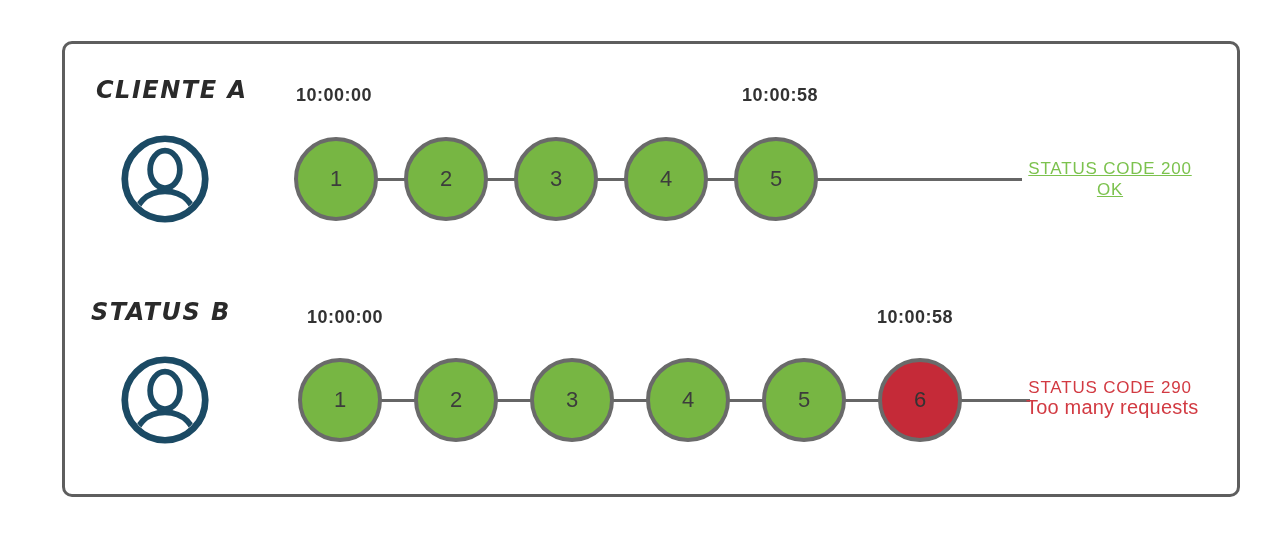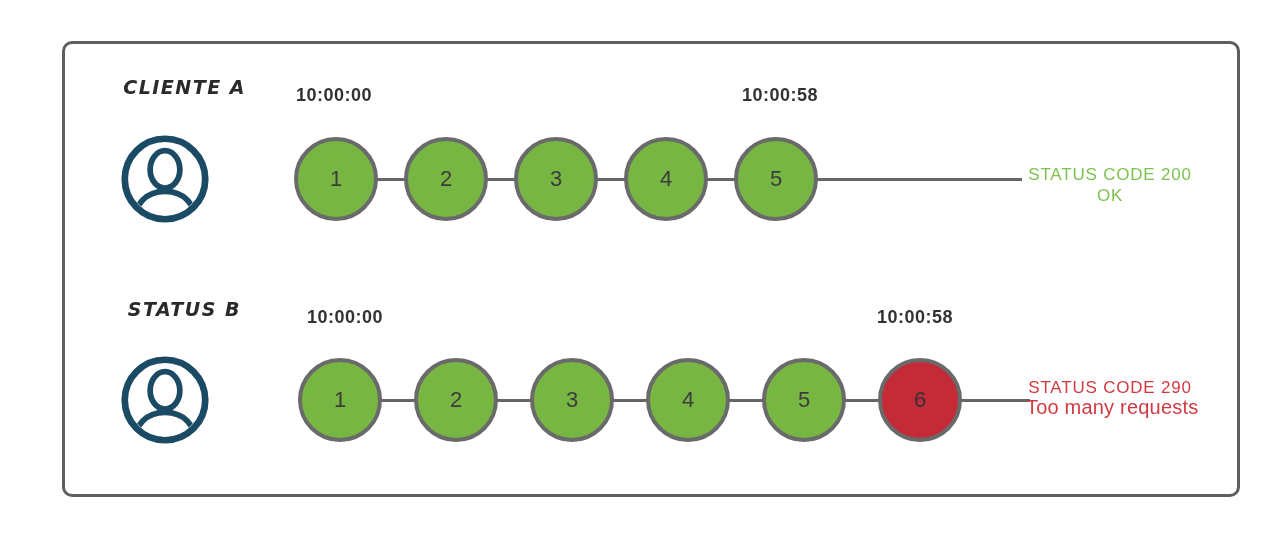--- a/index.html
+++ b/index.html
@@ -15,25 +15,25 @@
     left:62px;top:41px;
     width:1178px;height:456px;
     box-sizing:border-box;
     border:3px solid #5e5e5e;
     border-radius:10px;
     background:#ffffff;
   }
   .client-label{
     position:absolute;
     width:150px;
-    text-align:right;
+    text-align:left;
     font-family:"DejaVu Sans", sans-serif;
     font-style:italic;
     font-weight:bold;
-    font-size:19px;
+    font-size:24px;
     letter-spacing:1.5px;
     color:#2a2a2a;
     white-space:nowrap;
   }
   .pos-label-a{left:96px;top:76px;}
   .pos-label-b{left:91px;top:298px;}
 
   .avatar{position:absolute;width:92px;height:92px;}
   .pos-avatar-a{left:119px;top:133px;}
   .pos-avatar-b{left:119px;top:354px;}
@@ -80,21 +80,21 @@
     position:absolute;
     width:168px;
     text-align:center;
     font-size:17px;
     letter-spacing:0.8px;
     line-height:21px;
     white-space:nowrap;
   }
   .status-green{color:#7cc24e;}
   .status-red{color:#d23a42;}
-  .pos-status-a{left:1026px;top:164px;}
+  .pos-status-a{left:1026px;top:158px;text-decoration:underline;}
   .pos-status-b{left:1026px;top:377px;}
   .status-detail-b{
     font-size:20px;
     font-weight:normal;
     letter-spacing:0.2px;
     line-height:19px;
   }
 </style>
 </head>
 <body>

